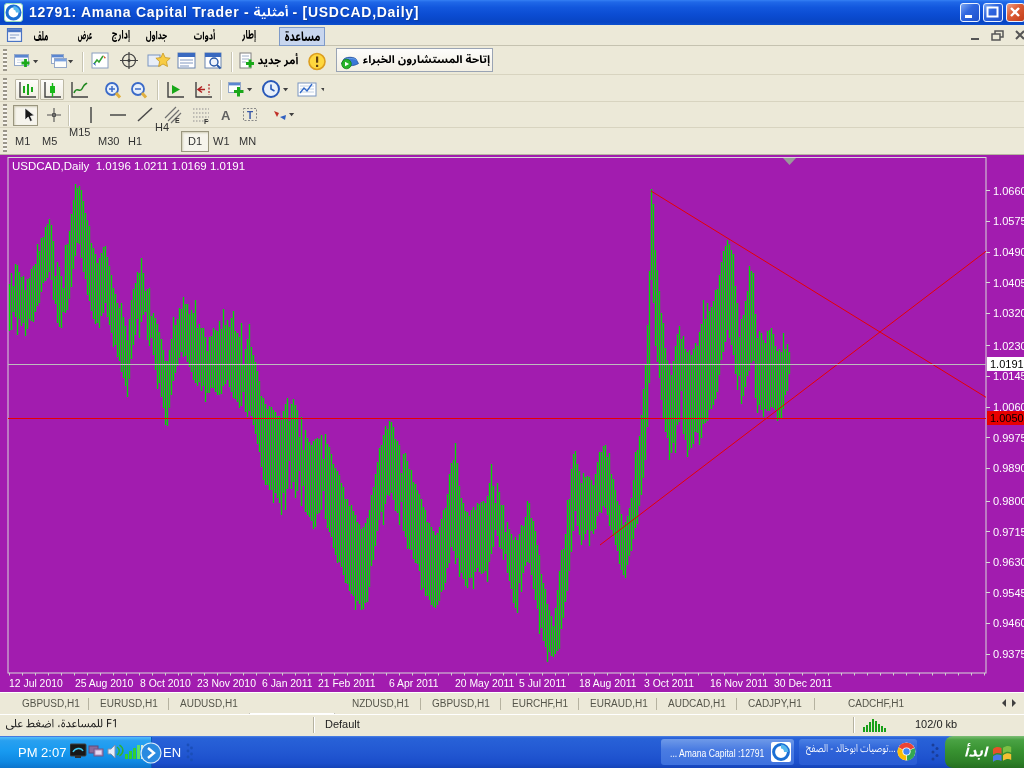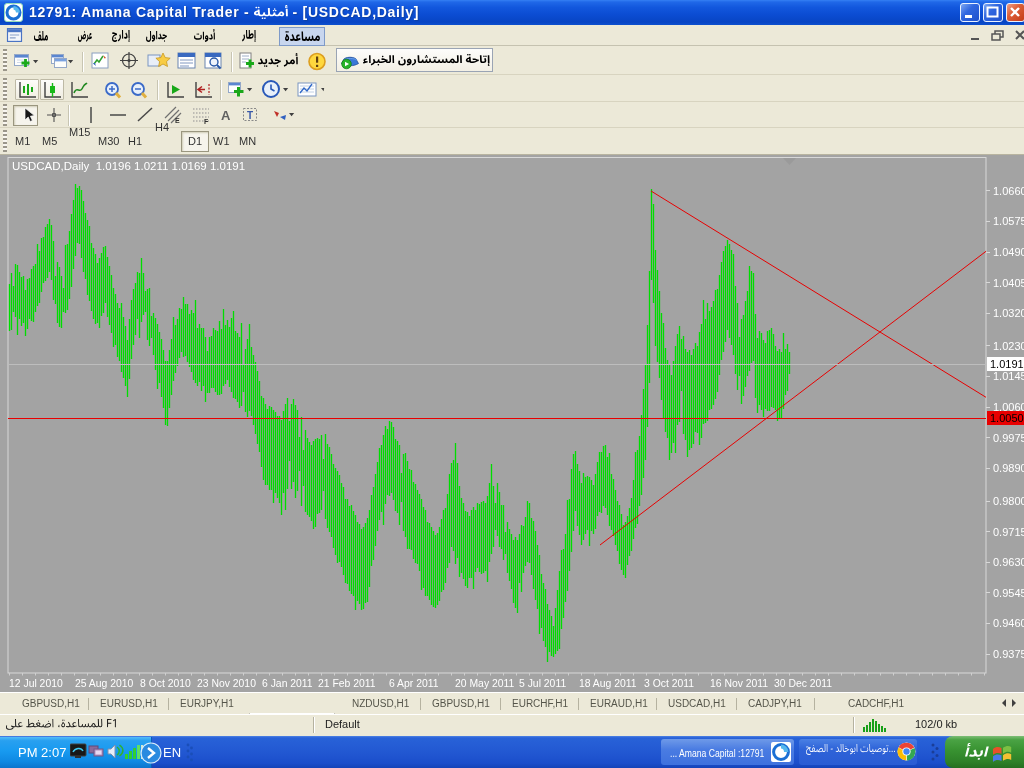--- a/index.html
+++ b/index.html
@@ -19,21 +19,21 @@
 .tbrow{left:0;width:1024px;background:#ece9d8}
 #tb1{top:46px;height:29px;border-bottom:1px solid #d8d4c0}
 #tb2{top:75px;height:27px;border-bottom:1px solid #d8d4c0}
 #tb3{top:102px;height:26px;border-bottom:1px solid #d8d4c0}
 #tb4{top:128px;height:27px;border-bottom:1px solid #b8b4a0}
 .grip{width:4px;height:22px;left:3px;background:repeating-linear-gradient(180deg,#9a968a 0 2px,#f8f6f0 2px 4px)}
 .tsep{width:2px;border-left:1px solid #c8c5b2;border-right:1px solid #fdfdfb;height:20px}
 .tbtn{border:1px solid #bdb9a5;border-radius:1px;background:linear-gradient(180deg,#fdfcfa,#f0ede0)}
 .tbtn-sunk{border:1px solid #9a967f;background:#f6f4ec;box-shadow:inset 1px 1px 2px #d0cdb8}
 .tf{font-size:11px;color:#333;letter-spacing:0px}
-#chartwin{left:0;top:155px;width:1024px;height:537px;background:#a3a3a3}
+#chartwin{left:0;top:155px;width:1024px;height:537px;background:#a21caf}
 #tabs{left:0;top:692px;width:1024px;height:22px;background:#ece9d8;border-top:1px solid #a9a593}
 .tab{top:698px;font-size:10px;color:#55554a}
 #tabsel{left:249px;top:713px;width:86px;height:22px;background:#fff;border:1px solid #888579;border-top:1px solid #fff;color:#000;font-size:10.5px;text-align:center;line-height:20px}
 .tabsep{top:698px;width:1px;height:12px;background:#b5b2a0}
 #status{left:0;top:714px;width:1024px;height:22px;background:#ece9d8;border-top:1px solid #fff;font-size:11px;color:#222}
 .ssep{top:717px;width:2px;height:16px;border-left:1px solid #b5b2a0;border-right:1px solid #fff}
 #taskbar{left:0;top:736px;width:1024px;height:32px;background:linear-gradient(180deg,#5087e5 0%,#3a6fdd 3%,#2862d8 6%,#2258d2 50%,#1b4ecb 85%,#1443b8 100%)}
 #tray{left:0;top:737px;width:152px;height:31px;background:linear-gradient(180deg,#55bcf8 0%,#28a0f0 12%,#189af0 45%,#0f88e2 80%,#0c74cc 100%);border-right:1px solid #0a5cb8}
 #clock{left:18px;top:745px;color:#fff;font-size:13px}
 .tkbtn{top:739px;height:26px;border-radius:3px;color:#fff;font-size:12px}
@@ -404,31 +404,31 @@
         <text x="644" y="686.5">3 Oct 2011</text>
         <text x="710" y="686.5">16 Nov 2011</text>
         <text x="774" y="686.5">30 Dec 2011</text>
       </g>
     </svg></div>
 <div id="tabs" class="abs" style="border-top:1px solid #fff"></div>
 <div class="abs tab" style="left:22px">GBPUSD,H1</div>
 <div class="abs tabsep" style="left:88px"></div>
 <div class="abs tab" style="left:100px">EURUSD,H1</div>
 <div class="abs tabsep" style="left:168px"></div>
-<div class="abs tab" style="left:180px">EURJPY,H1</div>
+<div class="abs tab" style="left:180px">AUDUSD,H1</div>
 <div id="tabsel" class="abs">USDCAD,Daily</div>
 <div class="abs tab" style="left:352px">NZDUSD,H1</div>
 <div class="abs tabsep" style="left:420px"></div>
 <div class="abs tab" style="left:432px">GBPUSD,H1</div>
 <div class="abs tabsep" style="left:500px"></div>
 <div class="abs tab" style="left:512px">EURCHF,H1</div>
 <div class="abs tabsep" style="left:578px"></div>
 <div class="abs tab" style="left:590px">EURAUD,H1</div>
 <div class="abs tabsep" style="left:656px"></div>
-<div class="abs tab" style="left:668px">USDCAD,H1</div>
+<div class="abs tab" style="left:668px">AUDCAD,H1</div>
 <div class="abs tabsep" style="left:736px"></div>
 <div class="abs tab" style="left:748px">CADJPY,H1</div>
 <div class="abs tabsep" style="left:814px"></div>
 <div class="abs tab" style="left:848px">CADCHF,H1</div>
 <svg class="abs" style="left:1002px;top:698px" width="20" height="10">
     <path d="M4 1L0 5l4 4zM10 1l4 4-4 4z" fill="#404040"></path>
   </svg>
 
 <div id="status" class="abs"></div>
 <div id="st-help" class="abs" style="left:4px;top:717px;height:16px"></div>

